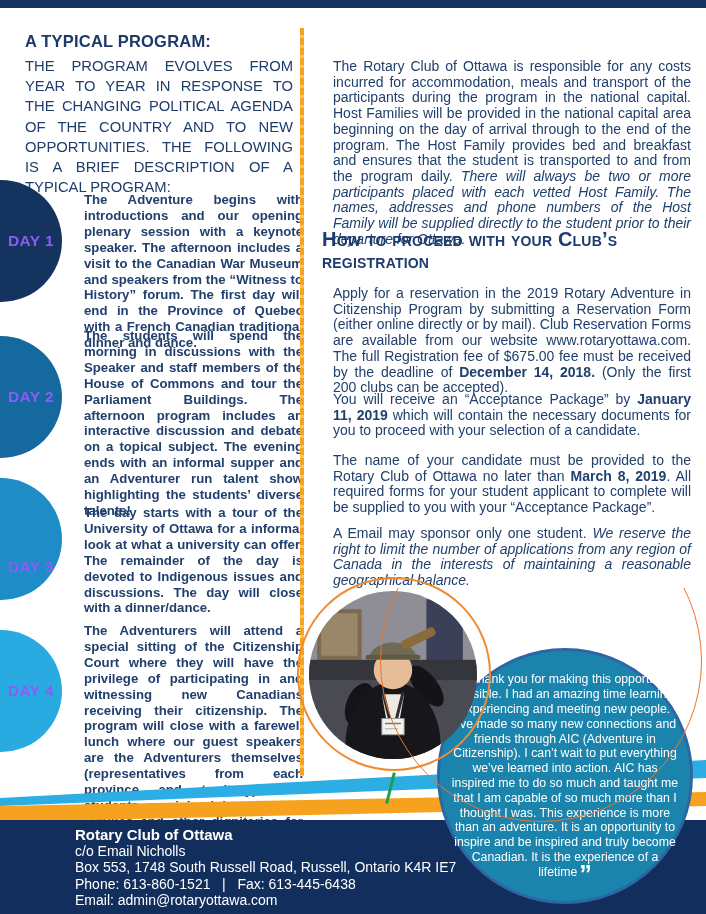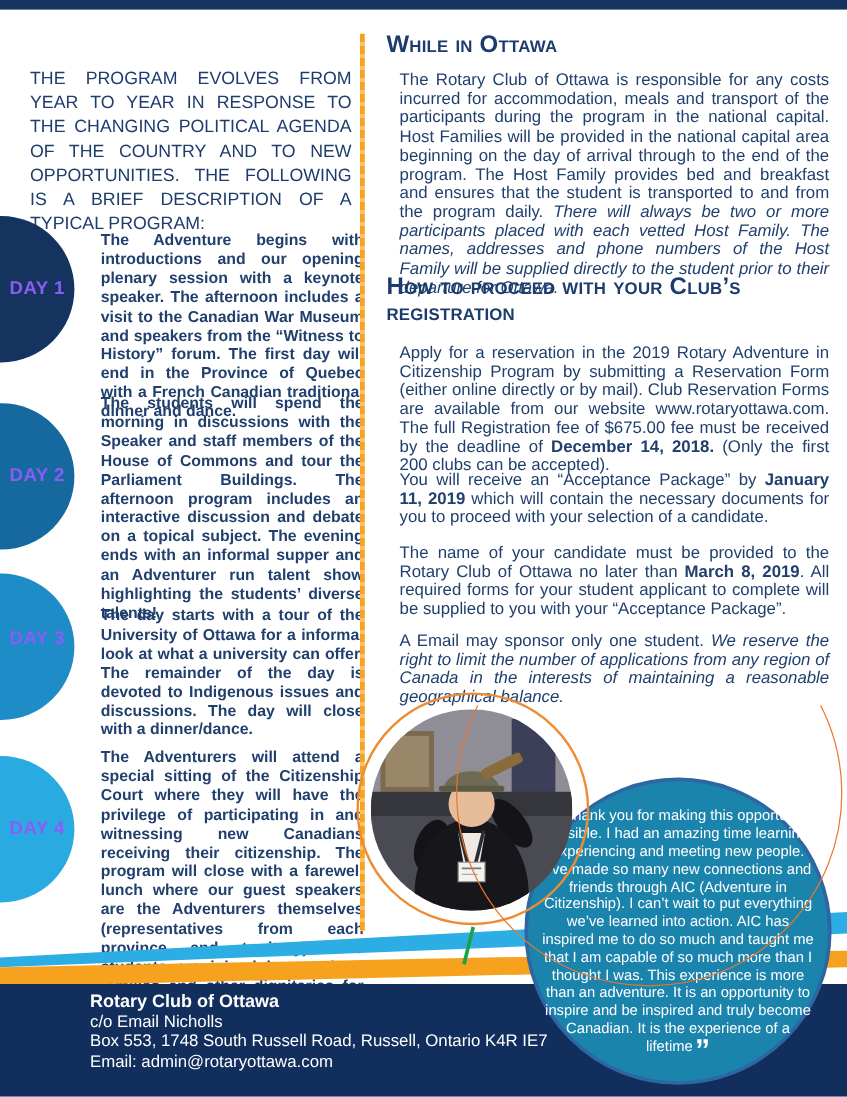--- a/index.html
+++ b/index.html
@@ -11,21 +11,21 @@
   
   .typ-heading{position:absolute;left:25px;top:32px;margin:0;font-size:16.5px;font-weight:700;
                letter-spacing:.2px;color:#1b3a6b;}
   .typ-intro{position:absolute;left:25px;top:56px;width:268px;font-size:14.8px;line-height:20.2px;
              text-align:justify;color:#1e3c6c;}
 
   .day-circle{position:absolute;left:-60px;width:122px;height:122px;border-radius:50%;}
   .c1{top:180px}.c2{top:336px}.c3{top:478px}.c4{top:630px}
   .day-label{position:absolute;left:0;width:62px;text-align:center;color:#8b5cf6;font-weight:700;
              font-size:15.5px;letter-spacing:.4px;white-space:nowrap;}
-  .l1{top:232px}.l2{top:388px}.l3{top:524px}.l4{top:682px}
+  .l1{top:232px}.l2{top:388px}.l3{top:558px}.l4{top:682px}
   .day-text{position:absolute;left:84px;width:219px;margin:0;font-size:13.2px;line-height:15.9px;
             text-align:justify;font-weight:bold;}
   .t1{top:192px}.t2{top:328px}.t3{top:505px}.t4{top:623px}
 
   
   .divider{position:absolute;left:300px;top:28px;width:4px;height:748px;
            background:repeating-linear-gradient(180deg,#f6a21e 0 7px,#fbc express166 0);
            background:repeating-linear-gradient(180deg,#f6a21e 0 7px,#fbc268 7px 10px);}
 
   
@@ -70,58 +70,59 @@
   .photo{position:absolute;left:309px;top:591px;width:168px;height:168px;border-radius:50%;
          overflow:hidden;z-index:5;}
 </style>
 </head>
 <body>
 
 <div class="page">
 
   <div class="topbar" style="background: rgb(20, 51, 95);"></div>
 
+  <h1 class="typ-heading">A TYPICAL PROGRAM:</h1>
   <div class="typ-intro">THE PROGRAM EVOLVES FROM YEAR TO YEAR IN RESPONSE TO THE CHANGING POLITICAL AGENDA OF THE COUNTRY AND TO NEW OPPORTUNITIES. THE FOLLOWING IS A BRIEF DESCRIPTION OF A TYPICAL PROGRAM:</div>
 
   <div class="day-circle c1" style="background: rgb(20, 51, 95);"></div>
   <div class="day-label l1">DAY 1</div>
   <p class="day-text t1">The Adventure begins with introductions and our opening plenary session with a keynote speaker.  The afternoon includes a visit to the Canadian War Museum and speakers from the “Witness to History” forum. The first day will end in the Province of Quebec with a French Canadian traditional dinner and dance.</p>
 
   <div class="day-circle c2" style="background: rgb(22, 105, 158);"></div>
   <div class="day-label l2">DAY 2</div>
   <p class="day-text t2">The students will spend the morning in discussions with the Speaker and staff members of the House of Commons and tour the Parliament Buildings. The afternoon program includes an interactive discussion and debate on a topical subject. The evening ends with an informal supper and an Adventurer run talent show highlighting the students’ diverse talents!</p>
 
   <div class="day-circle c3" style="background: rgb(30, 140, 198);"></div>
   <div class="day-label l3">DAY 3</div>
   <p class="day-text t3">The day starts with a tour of the University of Ottawa for a informal look at what a university can offer. The remainder of the day is devoted to Indigenous issues and discussions. The day will close with a dinner/dance.</p>
 
   <div class="day-circle c4" style="background: rgb(41, 171, 226);"></div>
   <div class="day-label l4">DAY 4</div>
   <p class="day-text t4">The Adventurers will attend a special sitting of the Citizenship Court where they will have the privilege of participating in and witnessing new Canadians receiving their citizenship. The program will close with a farewell lunch where our guest speakers are the Adventurers themselves (representatives from each province and territory). The students are joined by our host families and other dignitaries for our final farewell.</p>
 
   <div class="divider"></div>
 
-  <h2 class="h2 h2a">While in Ottawa</h2>
   <p class="rc p1"><span>The Rotary Club of Ottawa is responsible for any costs incurred for accommodation, meals and transport of the participants during the program in the national capital.  Host Families will be provided in the national capital area beginning on the day of arrival through to the end of the program.  The Host Family provides bed and breakfast and ensures that the student is transported to and from the program daily.  </span><span class="seg-i">There will always be two or more participants placed with each vetted Host Family. The names, addresses and phone numbers of the Host Family will be supplied directly to the student prior to their departure for Ottawa.</span></p>
 
   <h2 class="h2 h2b">How to proceed with your Club’s registration</h2>
   <p class="rc p2"><span>Apply for a reservation in the 2019 Rotary Adventure in Citizenship Program by submitting a Reservation Form (either online directly or by mail). Club Reservation Forms are available from our website www.rotaryottawa.com. The full Registration fee of $675.00 fee must be received by the deadline of </span><span class="seg-b">December 14, 2018.</span><span> (Only the first 200 clubs can be accepted).</span></p>
   <p class="rc p3"><span>You will receive an “Acceptance Package” by </span><span class="seg-b">January 11, 2019</span><span> which will contain the necessary documents for you to proceed with your selection of a candidate.</span></p>
   <p class="rc p4"><span>The name of your candidate must be provided to the Rotary Club of Ottawa no later than </span><span class="seg-b">March 8, 2019</span><span>.  All required forms for your student applicant to complete will be supplied to you with your “Acceptance Package”.</span></p>
   <p class="rc p5"><span>A Email may sponsor only one student.  </span><span class="seg-i">We reserve the right to limit the number of applications from any region of Canada in the interests of maintaining a reasonable geographical balance.</span></p>
 
   <div class="cyan-band" style="background: rgb(44, 174, 228);"></div>
   <div class="orange-band" style="background: rgb(246, 162, 30);"></div>
   <div class="green-line"></div>
 
   <div class="footer" style="background: rgb(17, 46, 92);">
     <div class="footer-text">
       <div class="footer-org">Rotary Club of Ottawa</div>
       <div class="footer-line">c/o Email Nicholls</div>
       <div class="footer-line">Box 553, 1748 South Russell Road, Russell, Ontario K4R IE7</div>
+      <div class="footer-line">Phone: 613-860-1521   |   Fax: 613-445-6438</div>
       <div class="footer-line">Email: admin@rotaryottawa.com</div>
     </div>
   </div>
 
   <div class="teal-circle" style="background: rgb(27, 132, 173);">
     <div class="quote">
       <span class="q-open">“</span><span>Thank you for making this opportunity possible.  I had an amazing time learning, experiencing and meeting new people.  I’ve made so many new connections and friends through AIC (Adventure in Citizenship). I can’t wait to put everything we’ve learned into action.  AIC has inspired me to do so much and taught me that I am capable of so much more than I thought I was.  This experience is more than an adventure.  It is an opportunity to inspire and be inspired and truly become Canadian.  It is the experience of a lifetime</span><span class="q-close">”</span>
     </div>
   </div>
 

